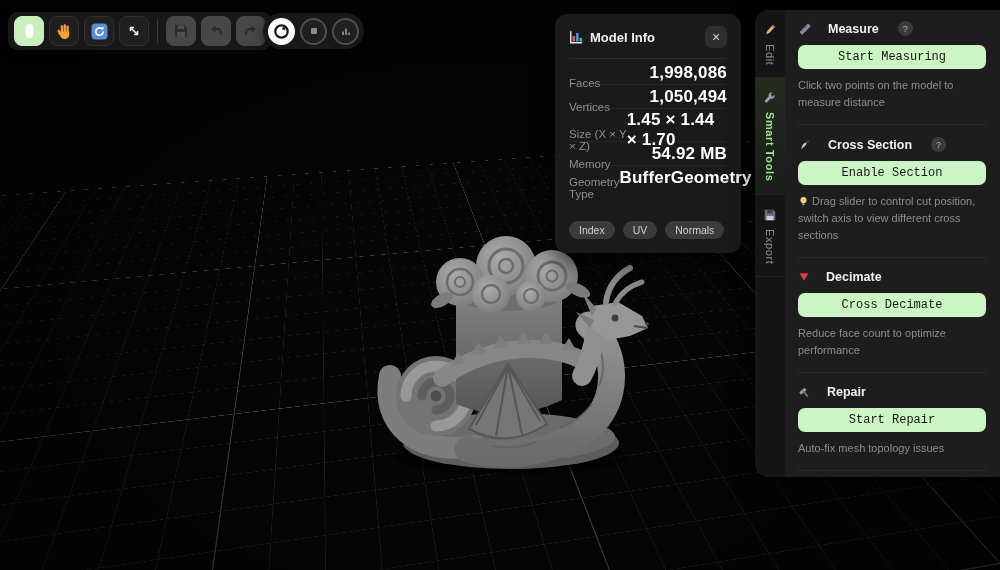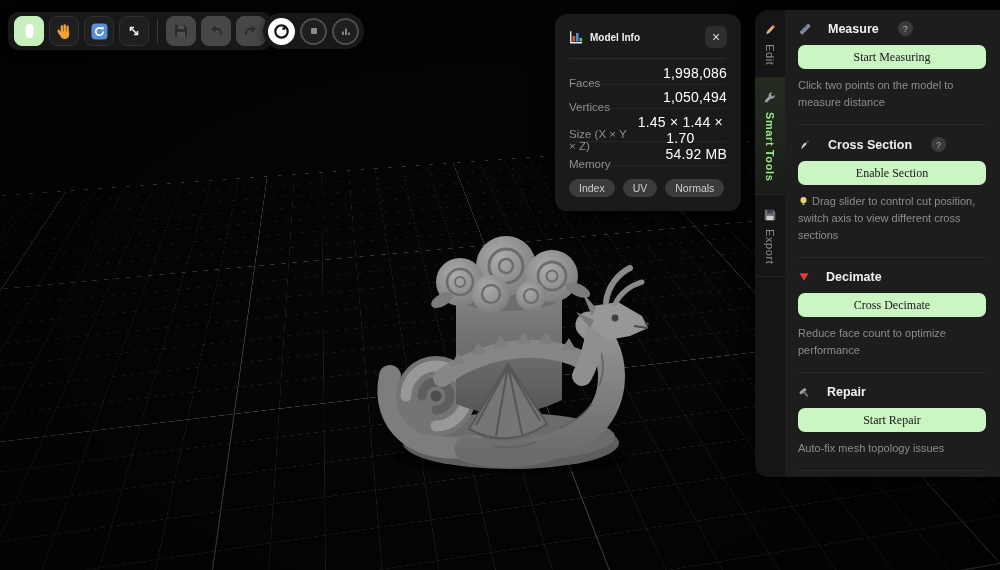--- a/index.html
+++ b/index.html
@@ -33,51 +33,51 @@
   .view-pill { position:absolute; left:263px; top:13px; height:36px; display:flex; align-items:center;
     gap:5px; padding:4px 5px; background:#181818; border-radius:18px; box-shadow:0 3px 10px rgba(0,0,0,.55); }
   .vbtn { width:27px; height:27px; border-radius:50%; background:#1f1f1f; border:2px solid #4e4e4e;
     display:flex; align-items:center; justify-content:center; cursor:pointer; }
   .vbtn.active { background:#ffffff; border-color:#ffffff; }
 
   
   .model-info { position:absolute; left:555px; top:14px; width:186px; background:#1a1a1c;
     border-radius:12px; padding:12px 14px 14px; box-shadow:0 8px 24px rgba(0,0,0,.65); }
   .mi-head { display:flex; align-items:center; gap:7px; }
-  .mi-title { color:#f2f2f2; font-size:10px; font-weight:bold; flex:1; }
+  .mi-title { color:#f2f2f2; font-size:13px; font-weight:bold; flex:1; }
   .mi-close { width:22px; height:22px; border-radius:6px; background:#2e2e30; color:#d9d9d9;
     display:flex; align-items:center; justify-content:center; font-size:14px; cursor:pointer; line-height:1; }
   .mi-sep { border:none; border-top:1px solid #2c2c2e; margin:10px 0 2px; }
   .mi-row { display:flex; align-items:center; justify-content:space-between; height:24px;
     border-bottom:1px solid #242426; }
   .mi-row.last { border-bottom:none; }
   .mi-row.gap { margin-top:9px; }
   .mi-label { color:#8f8f92; font-size:11.5px;margin-top:20px; }
-  .mi-value { color:#ffffff; font-size:14px; font-weight:normal; letter-spacing:.2px;text-align:center; }
-  .mi-badges { display:flex; gap:8px; margin-top:13px; }
+  .mi-value { color:#ffffff; font-size:17px; font-weight:bold; letter-spacing:.2px; }
+  .mi-badges { display:flex; gap:8px; margin-top:31px; }
   .badge { background:#3b3b3d; color:#cfcfcf; font-size:10.5px; padding:3px 10px; border-radius:10px; }
 
   
   .right-panel { position:absolute; left:755px; top:10px; width:245px; height:467px;
     background:#1d1d1d; border-radius:14px 0 0 14px; display:flex; overflow:hidden;
     box-shadow:0 8px 26px rgba(0,0,0,.65); }
   .rail { width:30px; background:#151515; display:flex; flex-direction:column; }
   .rtab { display:flex; flex-direction:column; align-items:center; gap:7px; padding:13px 0 12px;
     color:#8f8f8f; cursor:pointer; border-bottom:1px solid #222; }
   .rtab-label { writing-mode:vertical-rl; font-size:11px; letter-spacing:.6px; }
   .rtab.active { color:#9fe68f; background:linear-gradient(180deg,#242c20,#1a1d19); font-weight:bold; }
   .panel-content { flex:1; padding:11px 14px 12px 13px; }
 
   .sec-head { display:flex; align-items:center; gap:16px; margin-bottom:9px; }
   .sec-title { color:#f0f0f0; font-size:12.5px; font-weight:bold; }
   .help-badge { width:15px; height:15px; border-radius:50%; background:#3b3b3b; color:#b3b3b3;
     font-size:9px; display:inline-flex; align-items:center; justify-content:center; margin-left:3px; cursor:pointer; }
   .act-btn { width:100%; height:24px; border:none; border-radius:7px; font-size:12px; cursor:pointer;
     display:flex; align-items:center; justify-content:center; margin-bottom:8px;
-    font-family:Liberation Serif, serif; }
+    font-family:Liberation Mono, monospace; }
   .act-btn.green { background:#cbf5c3; color:#161616; }
   .sec-desc { color:#8d8d8d; font-size:11px; line-height:1.55; }
   .sec-sep { border:none; border-top:1px solid #2b2b2b; margin:13px 0 12px; }
   .inline-ic { display:inline-block; vertical-align:-2px; margin-right:3px; }
 
   svg { display:block; }
 </style>
 </head>
 <body>
 
@@ -259,20 +259,24 @@
       <span class="mi-value">1,050,494</span>
     </div>
     <div class="mi-row gap">
       <span class="mi-label">Size (X × Y × Z)</span>
       <span class="mi-value">1.45 × 1.44 × 1.70</span>
     </div>
     <div class="mi-row">
       <span class="mi-label">Memory</span>
       <span class="mi-value">54.92 MB</span>
     </div>
+    <div class="mi-row last">
+      <span class="mi-label">Geometry Type</span>
+      <span class="mi-value">BufferGeometry</span>
+    </div>
 
     <div class="mi-badges">
       <span class="badge">Index</span>
       <span class="badge">UV</span>
       <span class="badge">Normals</span>
     </div>
   </div>
 
   <div class="right-panel">
     <div class="rail">

